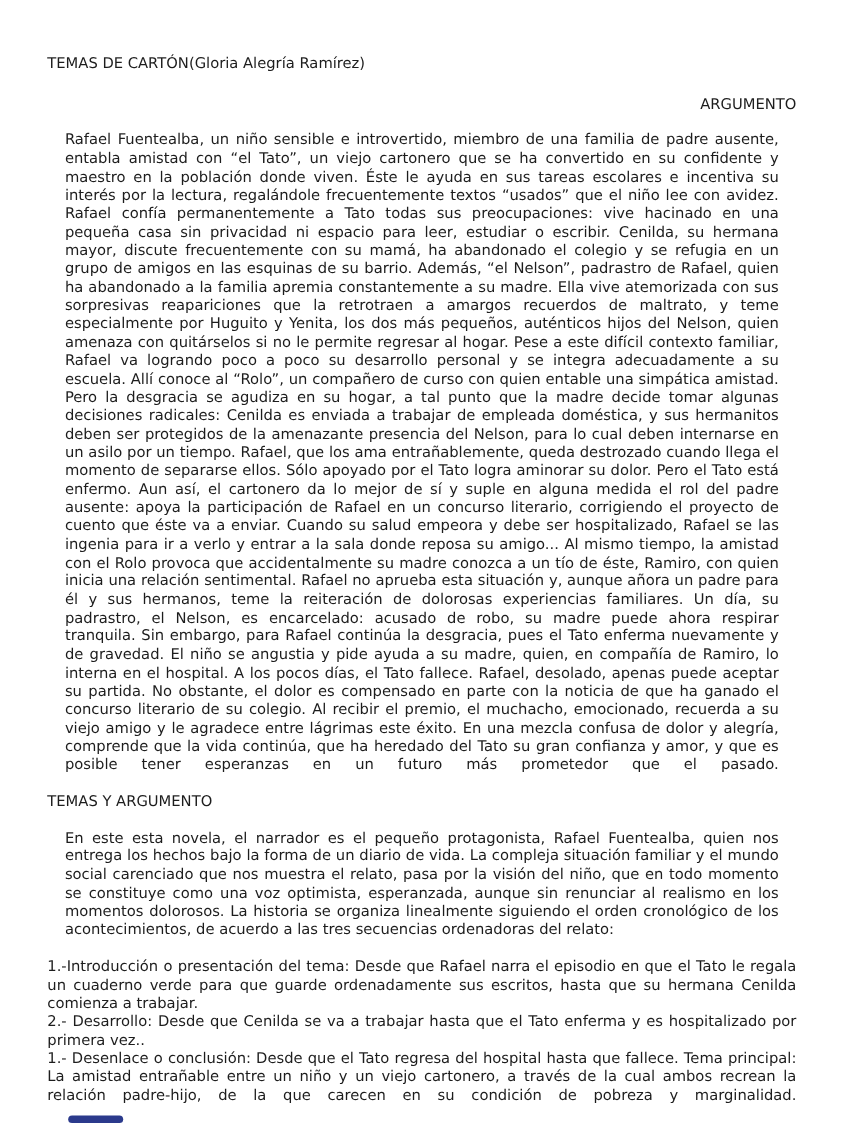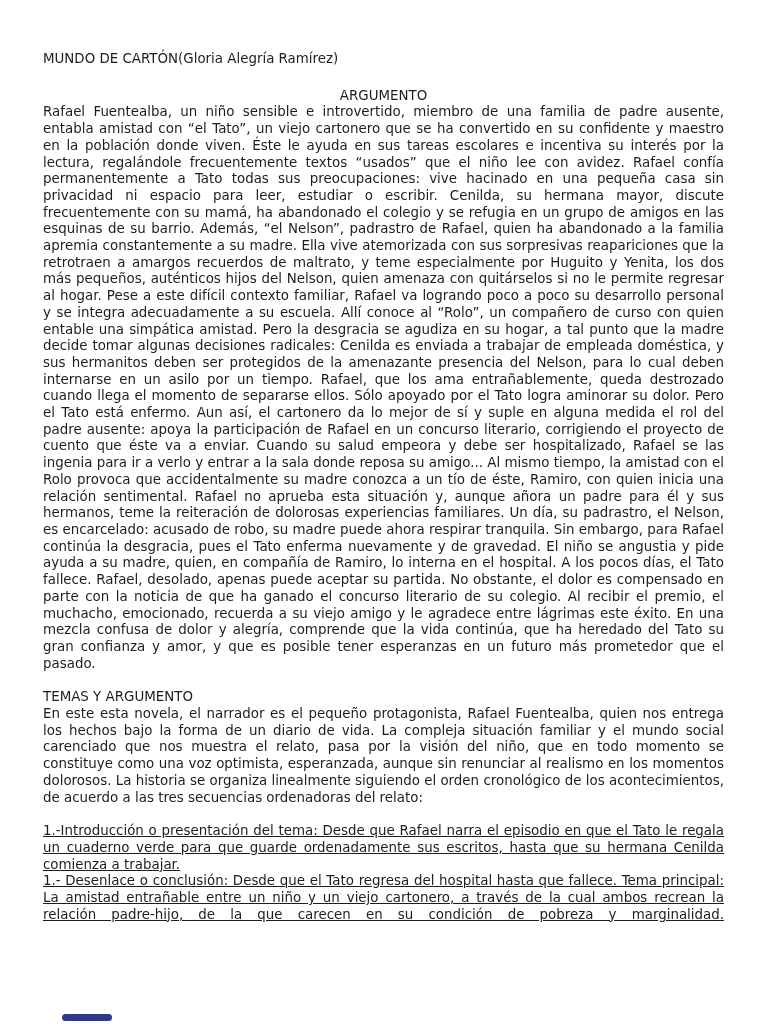--- a/index.html
+++ b/index.html
@@ -19,66 +19,66 @@
   }
   .page {
     padding: 51px 44px 0 43px;
   }
   .doc-title {
     text-align: left;
     white-space: nowrap;
   }
   .heading-right {
     margin-top: 20px;
-    text-align: center;
+    text-align: right;
   }
   .heading-left {
     margin-top: 17px;
     text-align: left;
   }
   p.body-text {
-    margin: 0;
+    margin: 16px;
     text-align: justify;
     hyphens: none;
   }
   p.force-last {
     text-align-last: justify;
   }
   .items {
     margin-top: 17px;
-    text-decoration: underline;
   }
   .items p {
     margin: 0;
   }
   .scroll-thumb {
     position: absolute;
     left: 62px;
     top: 1014px;
     width: 50px;
     height: 7px;
     border-radius: 4px;
     background: #2b3a8c;
   }
 </style>
 </head>
 <body style="background: rgb(255, 255, 255); color: rgb(29, 29, 29);">
 
 <div class="page">
 
-  <div class="doc-title">MUNDO DE CARTÓN(Gloria Alegría Ramírez)</div>
+  <div class="doc-title">TEMAS DE CARTÓN(Gloria Alegría Ramírez)</div>
 
   <div class="heading-right">ARGUMENTO</div>
 
   <p class="body-text force-last">Rafael Fuentealba, un niño sensible e introvertido, miembro de una familia de padre ausente, entabla amistad con “el Tato”, un viejo cartonero que se ha convertido en su confidente y maestro en la población donde viven. Éste le ayuda en sus tareas escolares e incentiva su interés por la lectura, regalándole frecuentemente textos “usados” que el niño lee con avidez. Rafael confía permanentemente a Tato todas sus preocupaciones: vive hacinado en una pequeña casa sin privacidad ni espacio para leer, estudiar o escribir. Cenilda, su hermana mayor, discute frecuentemente con su mamá, ha abandonado el colegio y se refugia en un grupo de amigos en las esquinas de su barrio. Además, “el Nelson”, padrastro de Rafael, quien ha abandonado a la familia apremia constantemente a su madre. Ella vive atemorizada con sus sorpresivas reapariciones que la retrotraen a amargos recuerdos de maltrato, y teme especialmente por Huguito y Yenita, los dos más pequeños, auténticos hijos del Nelson, quien amenaza con quitárselos si no le permite regresar al hogar. Pese a este difícil contexto familiar, Rafael va logrando poco a poco su desarrollo personal y se integra adecuadamente a su escuela. Allí conoce al “Rolo”, un compañero de curso con quien entable una simpática amistad. Pero la desgracia se agudiza en su hogar, a tal punto que la madre decide tomar algunas decisiones radicales: Cenilda es enviada a trabajar de empleada doméstica, y sus hermanitos deben ser protegidos de la amenazante presencia del Nelson, para lo cual deben internarse en un asilo por un tiempo. Rafael, que los ama entrañablemente, queda destrozado cuando llega el momento de separarse ellos. Sólo apoyado por el Tato logra aminorar su dolor. Pero el Tato está enfermo. Aun así, el cartonero da lo mejor de sí y suple en alguna medida el rol del padre ausente: apoya la participación de Rafael en un concurso literario, corrigiendo el proyecto de cuento que éste va a enviar. Cuando su salud empeora y debe ser hospitalizado, Rafael se las ingenia para ir a verlo y entrar a la sala donde reposa su amigo... Al mismo tiempo, la amistad con el Rolo provoca que accidentalmente su madre conozca a un tío de éste, Ramiro, con quien inicia una relación sentimental. Rafael no aprueba esta situación y, aunque añora un padre para él y sus hermanos, teme la reiteración de dolorosas experiencias familiares. Un día, su padrastro, el Nelson, es encarcelado: acusado de robo, su madre puede ahora respirar tranquila. Sin embargo, para Rafael continúa la desgracia, pues el Tato enferma nuevamente y de gravedad. El niño se angustia y pide ayuda a su madre, quien, en compañía de Ramiro, lo interna en el hospital. A los pocos días, el Tato fallece. Rafael, desolado, apenas puede aceptar su partida. No obstante, el dolor es compensado en parte con la noticia de que ha ganado el concurso literario de su colegio. Al recibir el premio, el muchacho, emocionado, recuerda a su viejo amigo y le agradece entre lágrimas este éxito. En una mezcla confusa de dolor y alegría, comprende que la vida continúa, que ha heredado del Tato su gran confianza y amor, y que es posible tener esperanzas en un futuro más prometedor que el pasado.</p>
 
   <div class="heading-left">TEMAS Y ARGUMENTO</div>
 
   <p class="body-text">En este esta novela, el narrador es el pequeño protagonista, Rafael Fuentealba, quien nos entrega los hechos bajo la forma de un diario de vida. La compleja situación familiar y el mundo social carenciado que nos muestra el relato, pasa por la visión del niño, que en todo momento se constituye como una voz optimista, esperanzada, aunque sin renunciar al realismo en los momentos dolorosos. La historia se organiza linealmente siguiendo el orden cronológico de los acontecimientos, de acuerdo a las tres secuencias ordenadoras del relato:</p>
 
   <div class="items">
     <p class="body-text">1.-Introducción o presentación del tema: Desde que Rafael narra el episodio en que el Tato le regala un cuaderno verde para que guarde ordenadamente sus escritos, hasta que su hermana Cenilda comienza a trabajar.</p>
+    <p class="body-text">2.- Desarrollo: Desde que Cenilda se va a trabajar hasta que el Tato enferma y es hospitalizado por primera vez..</p>
     <p class="body-text force-last">1.- Desenlace o conclusión: Desde que el Tato regresa del hospital hasta que fallece. Tema principal: La amistad entrañable entre un niño y un viejo cartonero, a través de la cual ambos recrean la relación padre-hijo, de la que carecen en su condición de pobreza y marginalidad.</p>
   </div>
 
 </div>
 
 <div class="scroll-thumb" style="background: rgb(43, 58, 140);"></div>
 
 </body></html>

